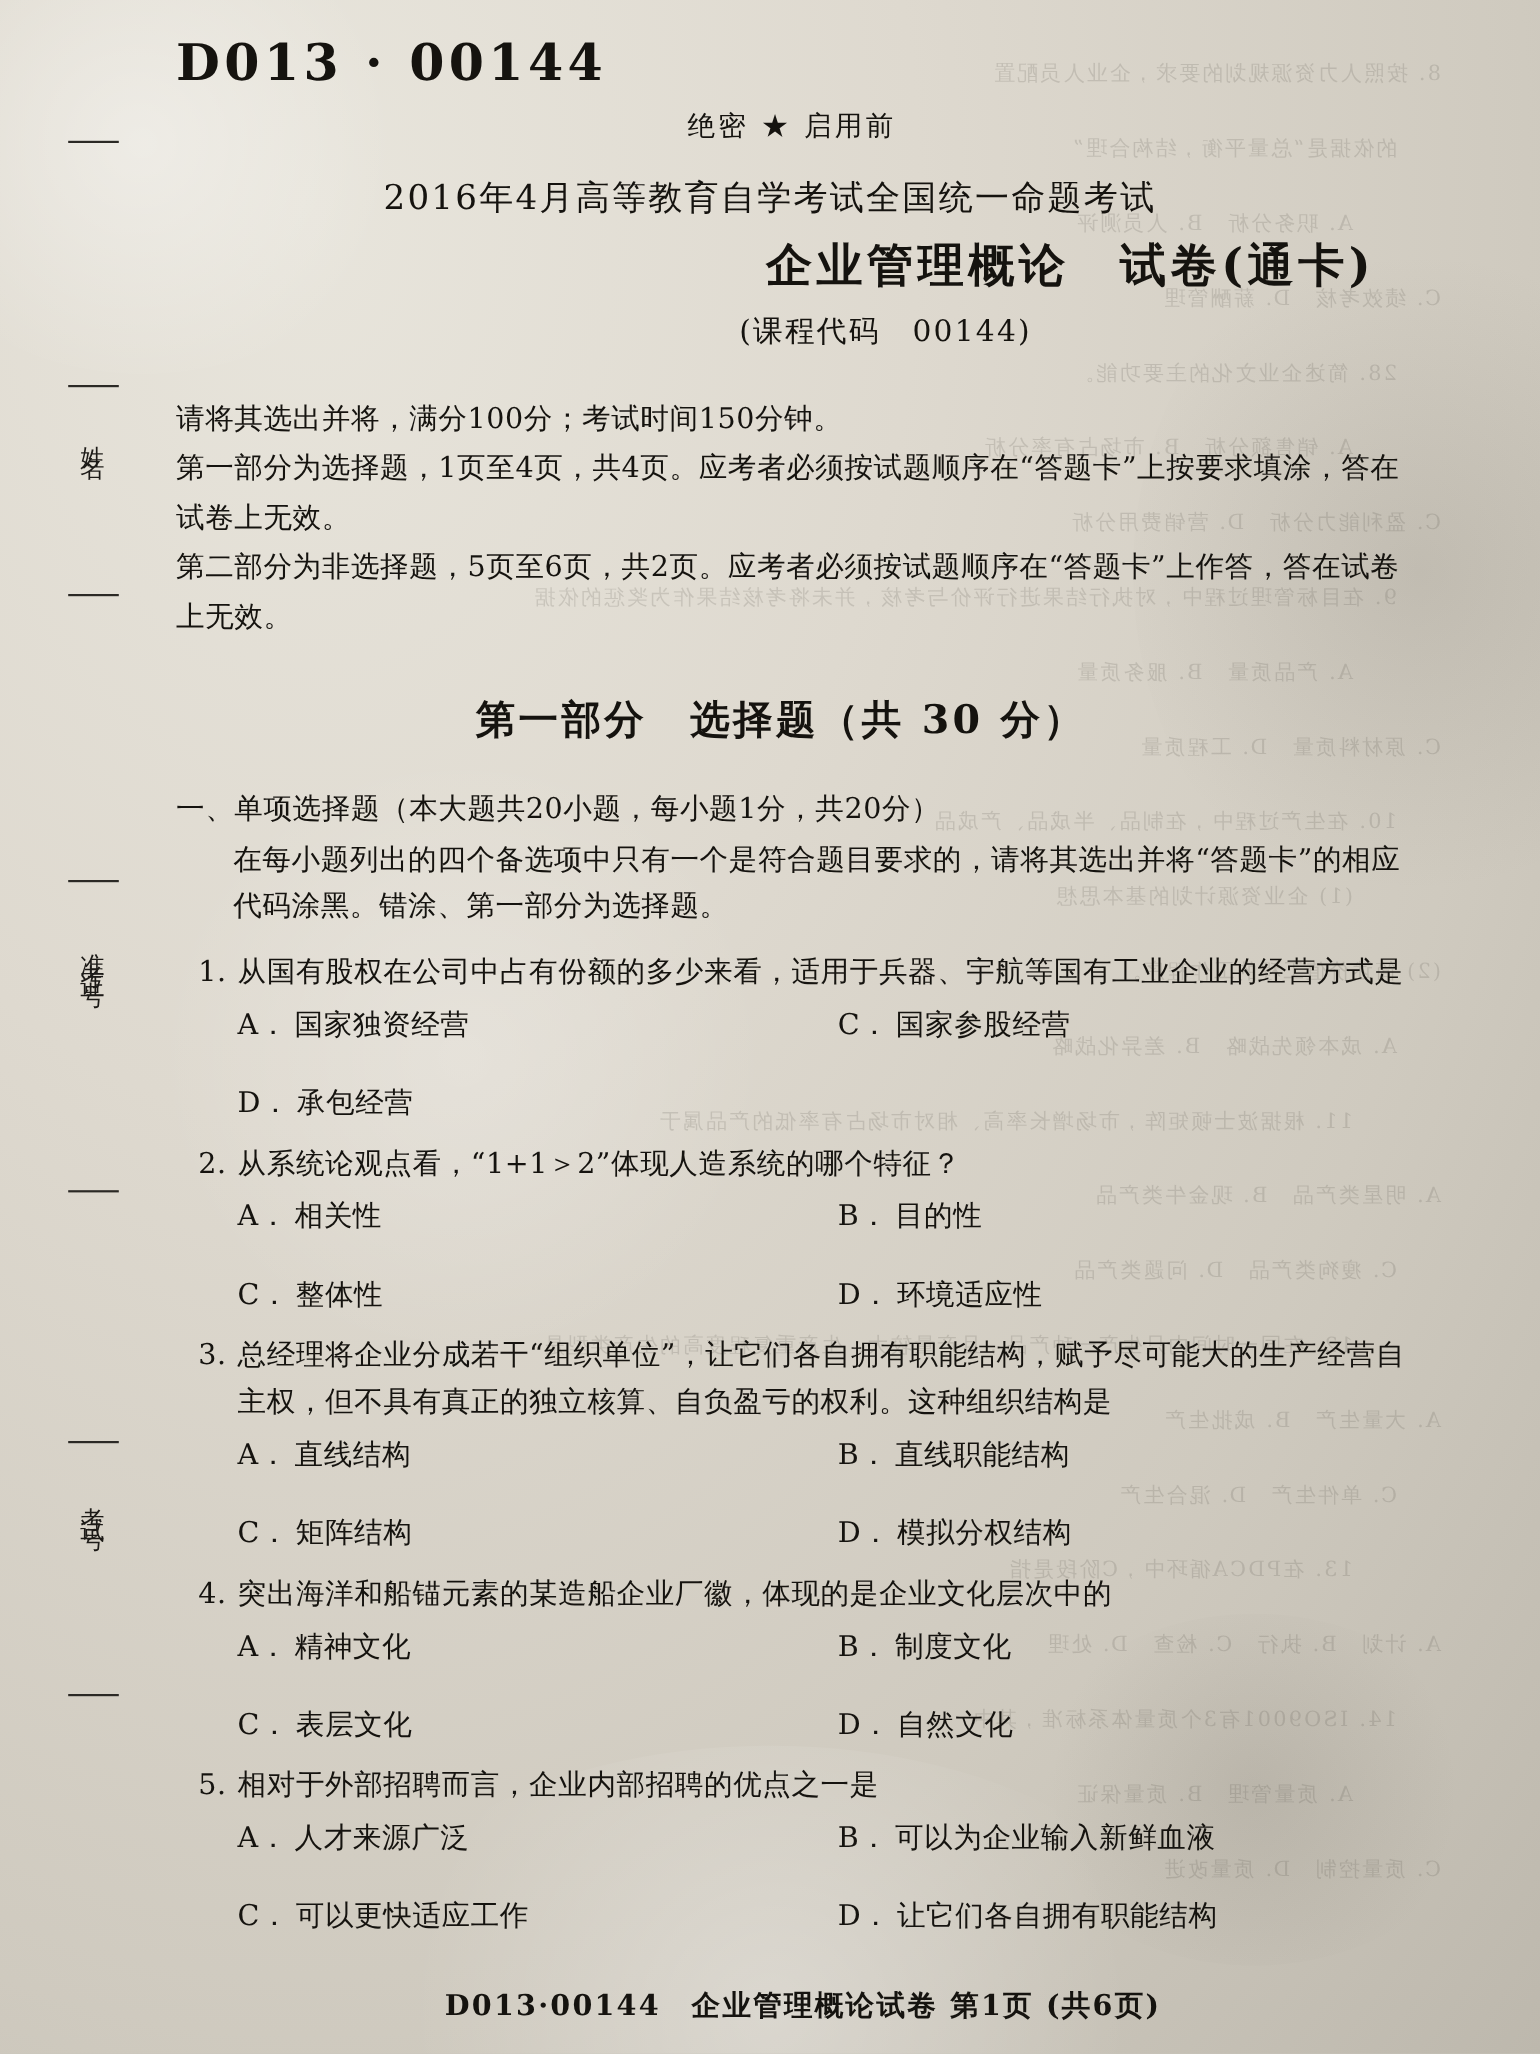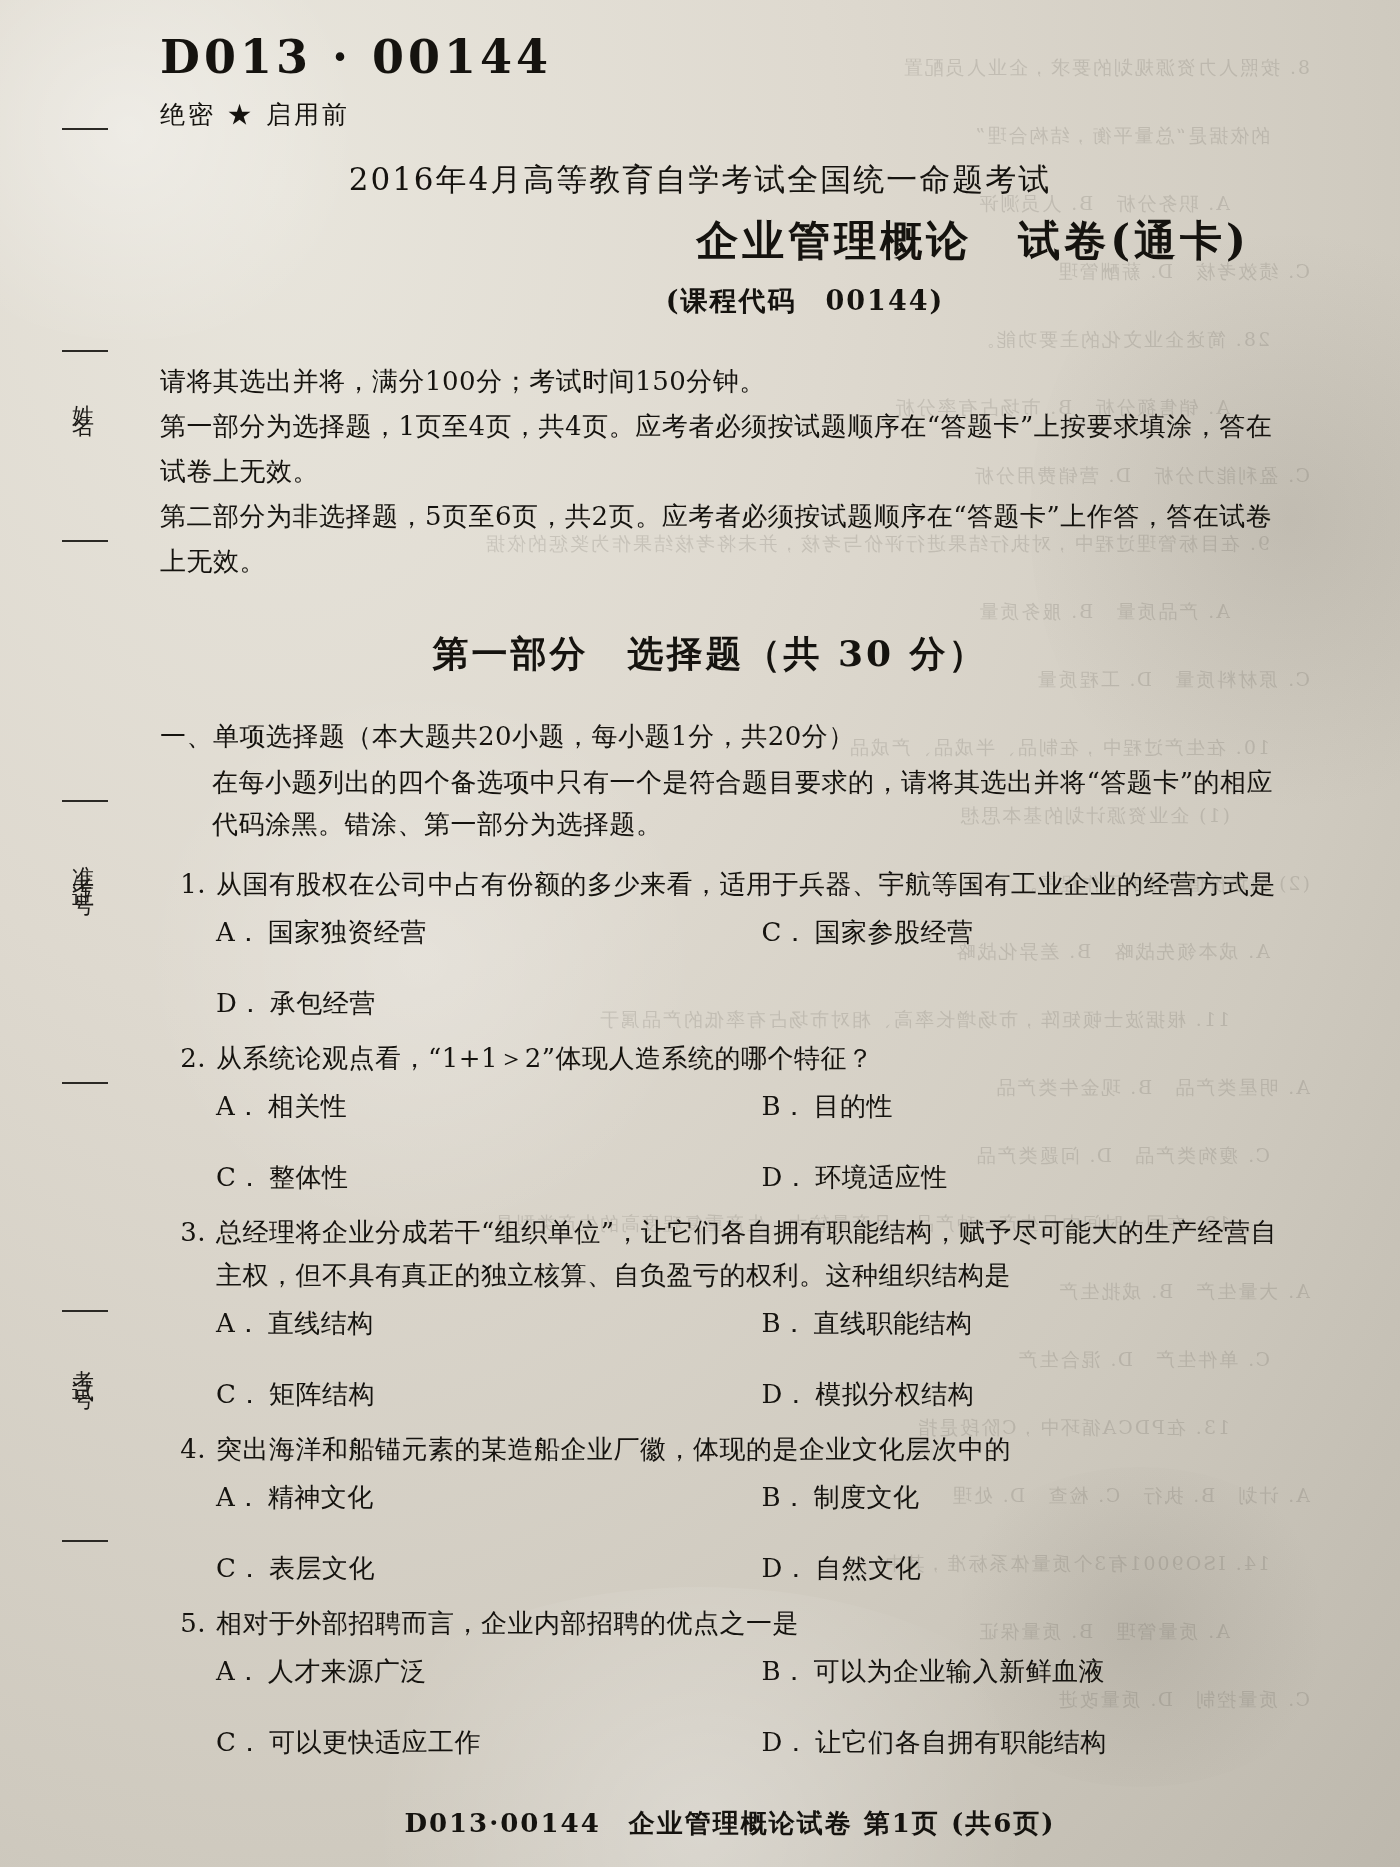--- a/index.html
+++ b/index.html
@@ -84,20 +84,21 @@
     font-family: "DejaVu Serif", "Liberation Serif", serif;
     font-weight: bold;
     font-size: 46px;
     letter-spacing: 4px;
     margin: 0 0 14px 0;
   }
   .secret-line {
     font-size: 25px;
     letter-spacing: 3px;
     margin: 0 0 28px 0;
+    text-align: center;
   }
 
   .title-1 {
     text-align: center;
     font-size: 31px;
     letter-spacing: 2px;
     margin: 0 0 12px 0;
     padding-right: 40px;
   }
   .title-2 {
@@ -107,21 +108,20 @@
     letter-spacing: 4px;
     margin: 0 0 14px 0;
     padding-right: 30px;
   }
   .title-3 {
     text-align: center;
     font-size: 27px;
     letter-spacing: 2px;
     margin: 0 0 40px 0;
     padding-left: 170px;
-    font-weight: bold;
   }
 
   .para {
     font-size: 26px;
     line-height: 45px;
     margin: 0;
     letter-spacing: 0.5px;
   }
 
   .part-title {

